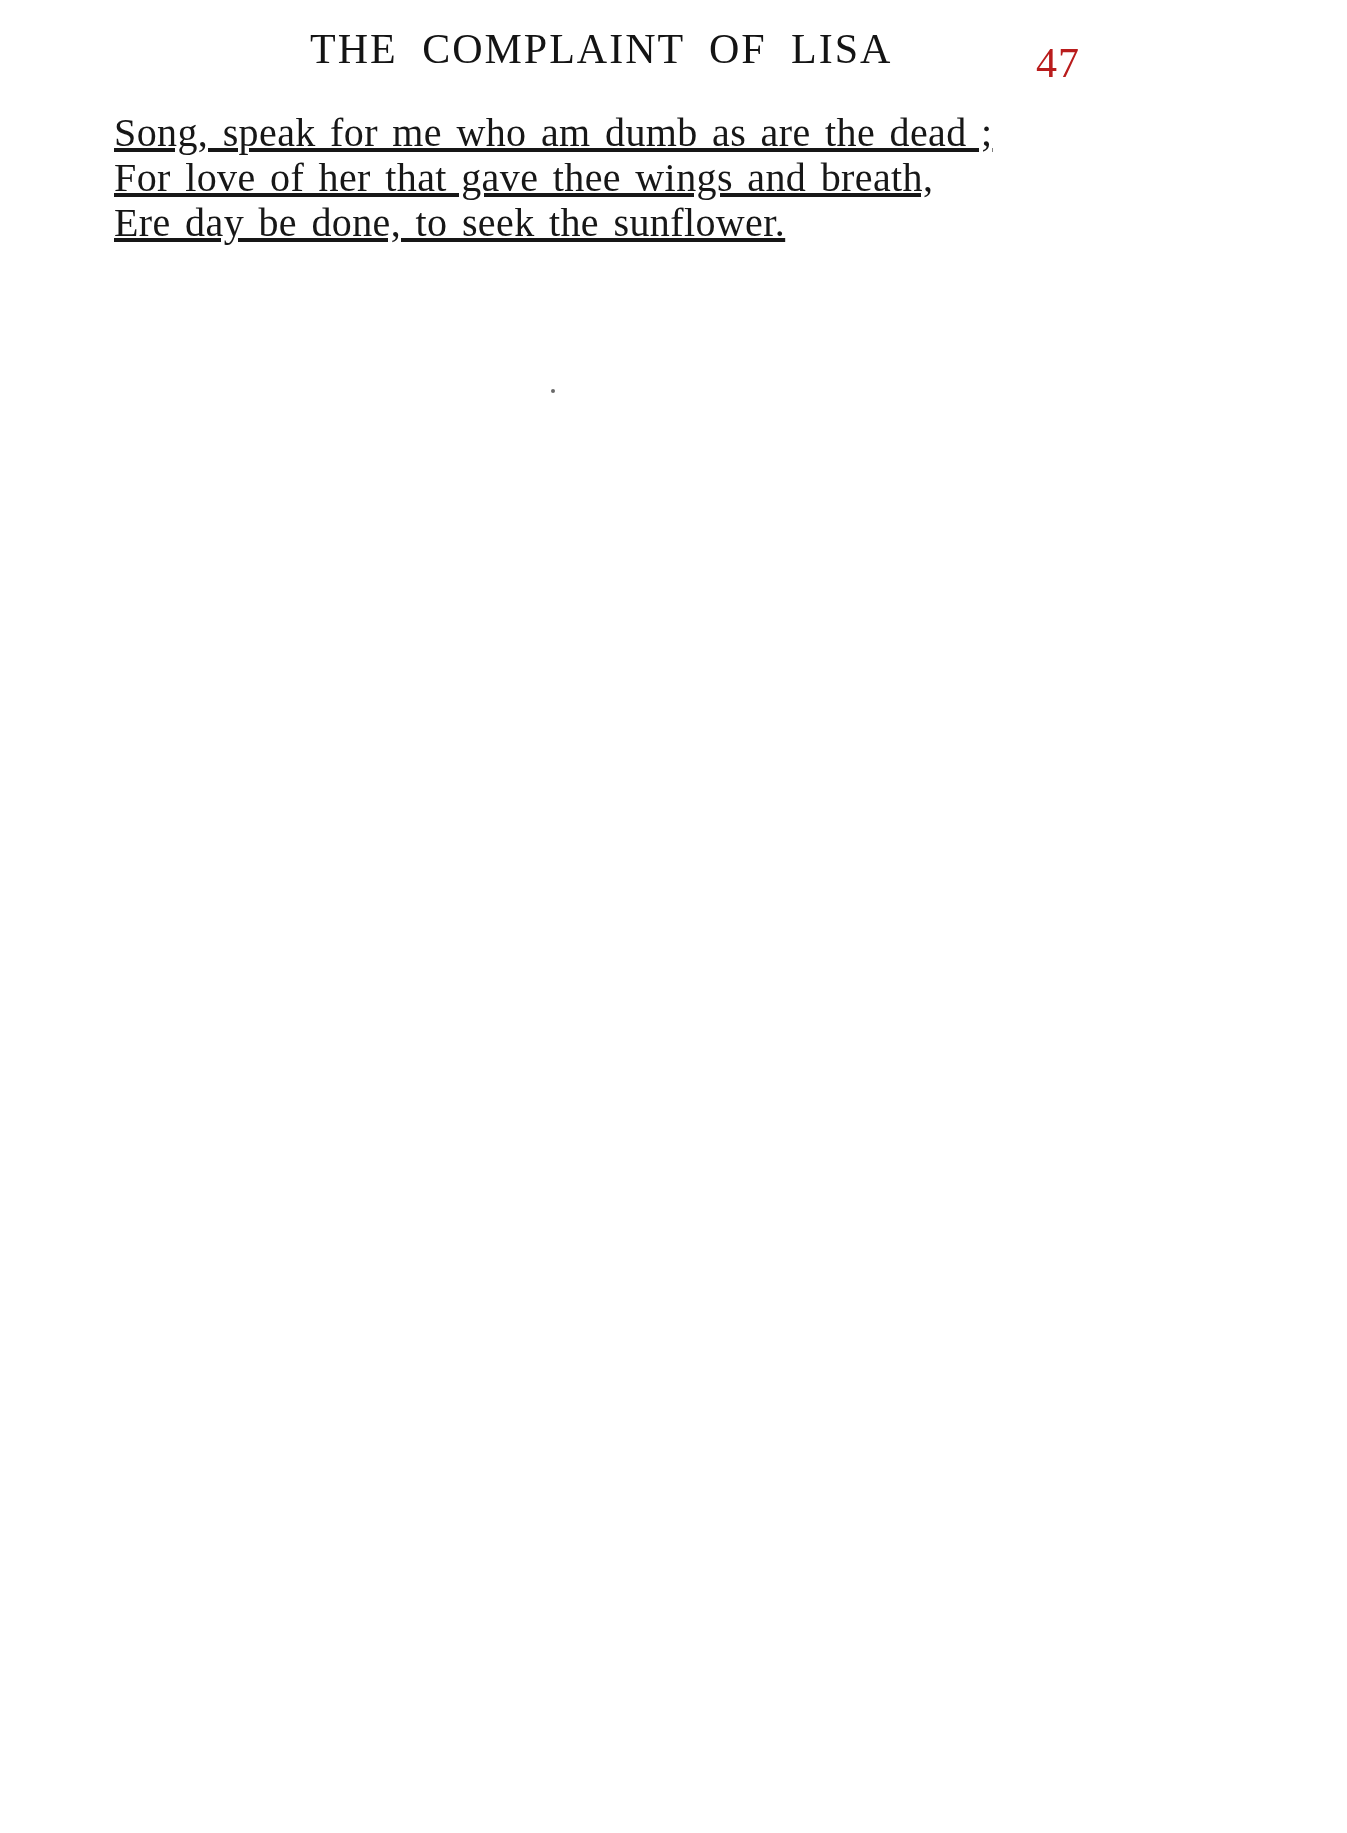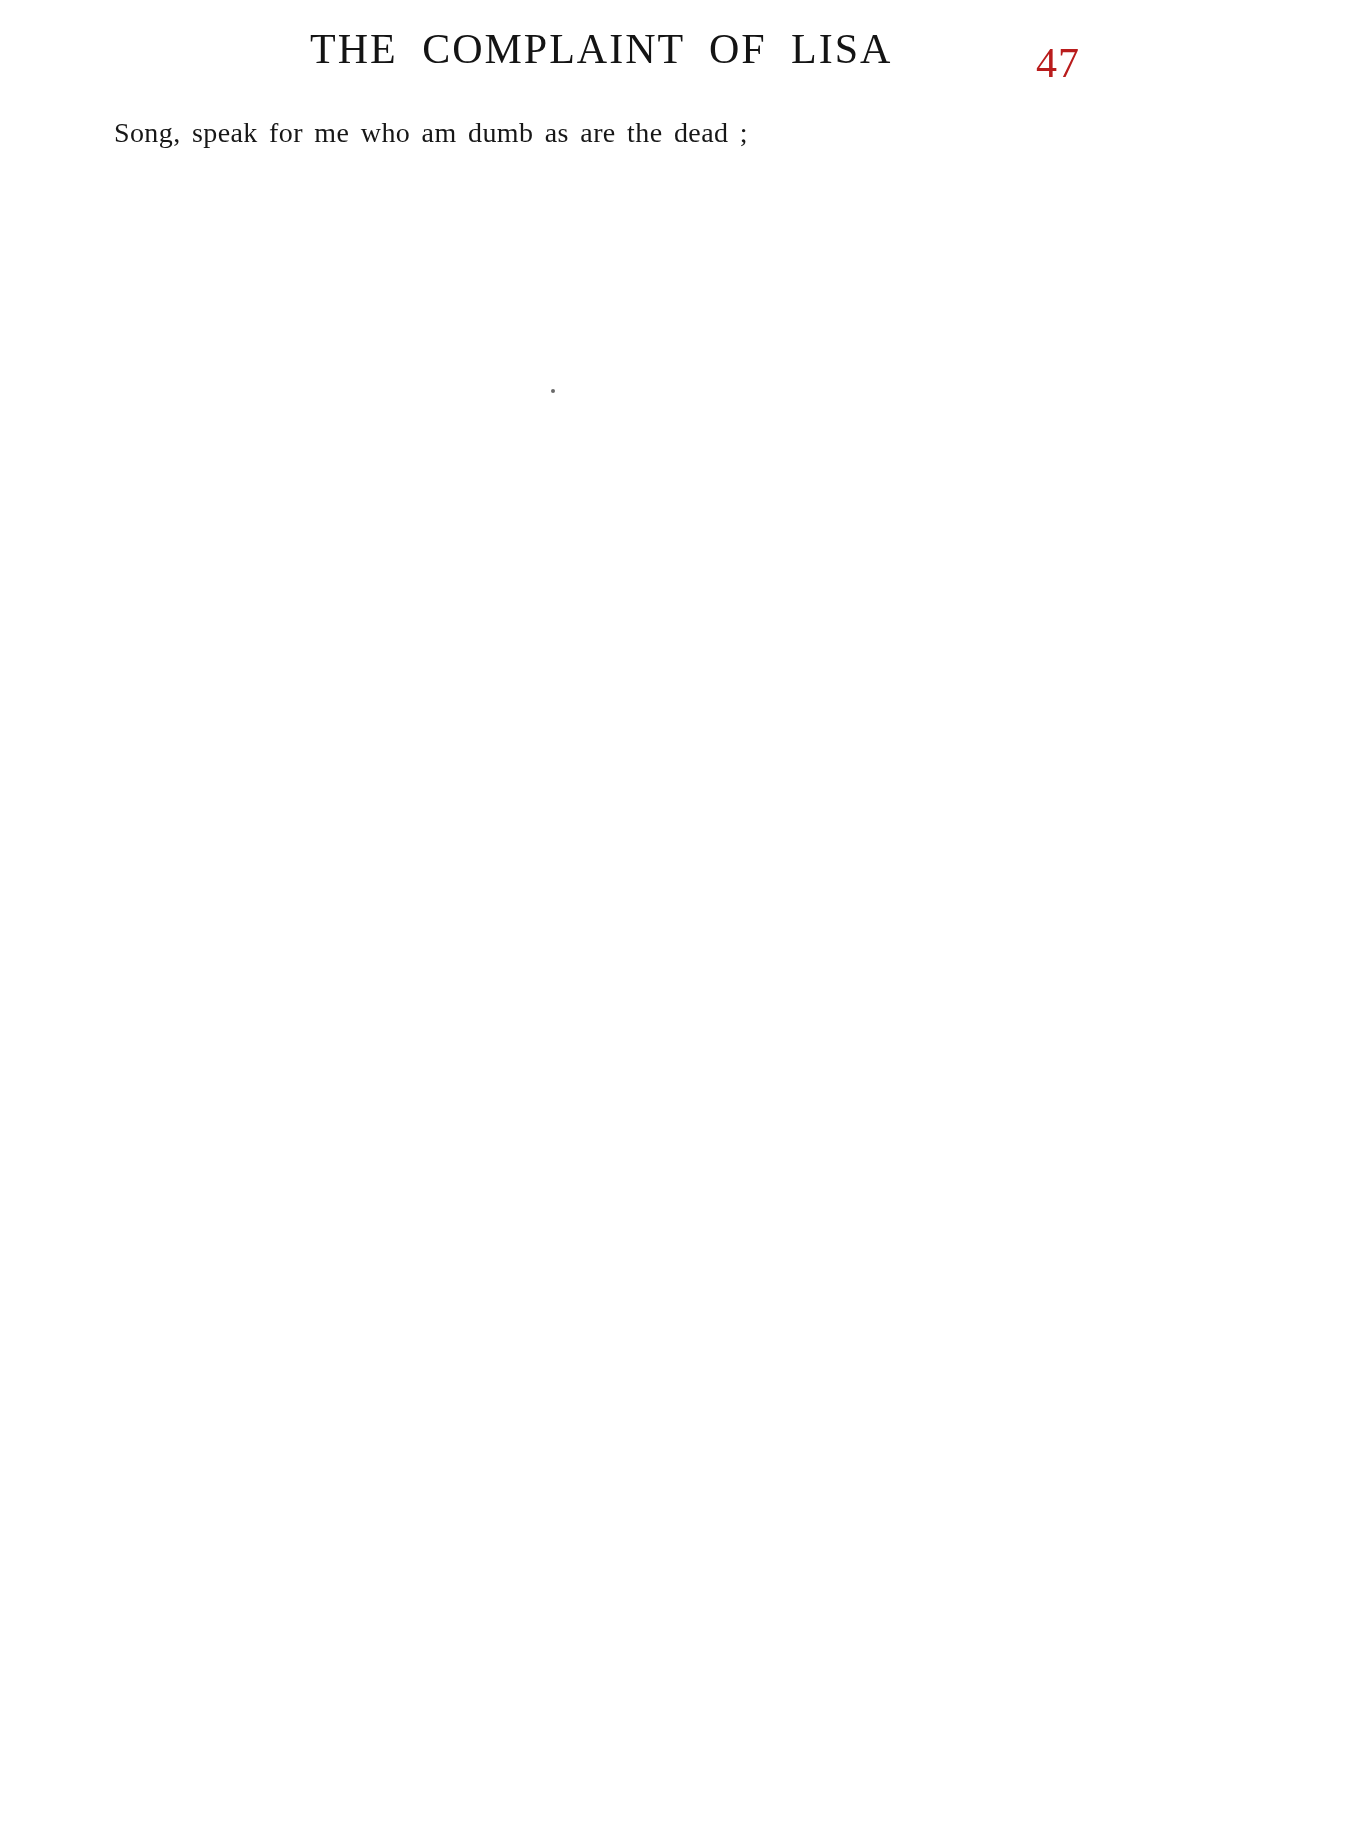--- a/index.html
+++ b/index.html
@@ -31,26 +31,27 @@
     top: 42px;
     font-size: 42px;
     line-height: 42px;
     letter-spacing: 1px;
     color: #b91c1c;
   }
   .poem {
     position: absolute;
     left: 114px;
     top: 110px;
-    font-size: 28px;
+    font-size: 40px;
     line-height: 45px;
     letter-spacing: 0.4px;
     word-spacing: 4px;
     white-space: nowrap;
     color: #171717;
+    text-decoration: underline;
   }
   .poem-line { height: 45px; }
   .scan-speck {
     position: absolute;
     left: 551px;
     top: 389px;
     width: 4px;
     height: 4px;
     border-radius: 50%;
     background: #6a6a6a;
@@ -60,17 +61,19 @@
 <body>
 
 <div class="page">
 
   <h1 class="title">THE COMPLAINT OF LISA</h1>
 
   <span class="page-number">47</span>
 
   <div class="poem">
     <div class="poem-line">Song, speak for me who am dumb as are the dead ;</div>
+    <div class="poem-line">For love of her that gave thee wings and breath,</div>
+    <div class="poem-line">Ere day be done, to seek the sunflower.</div>
   </div>
 
   <span class="scan-speck"></span>
 
 </div>
 
 </body></html>

